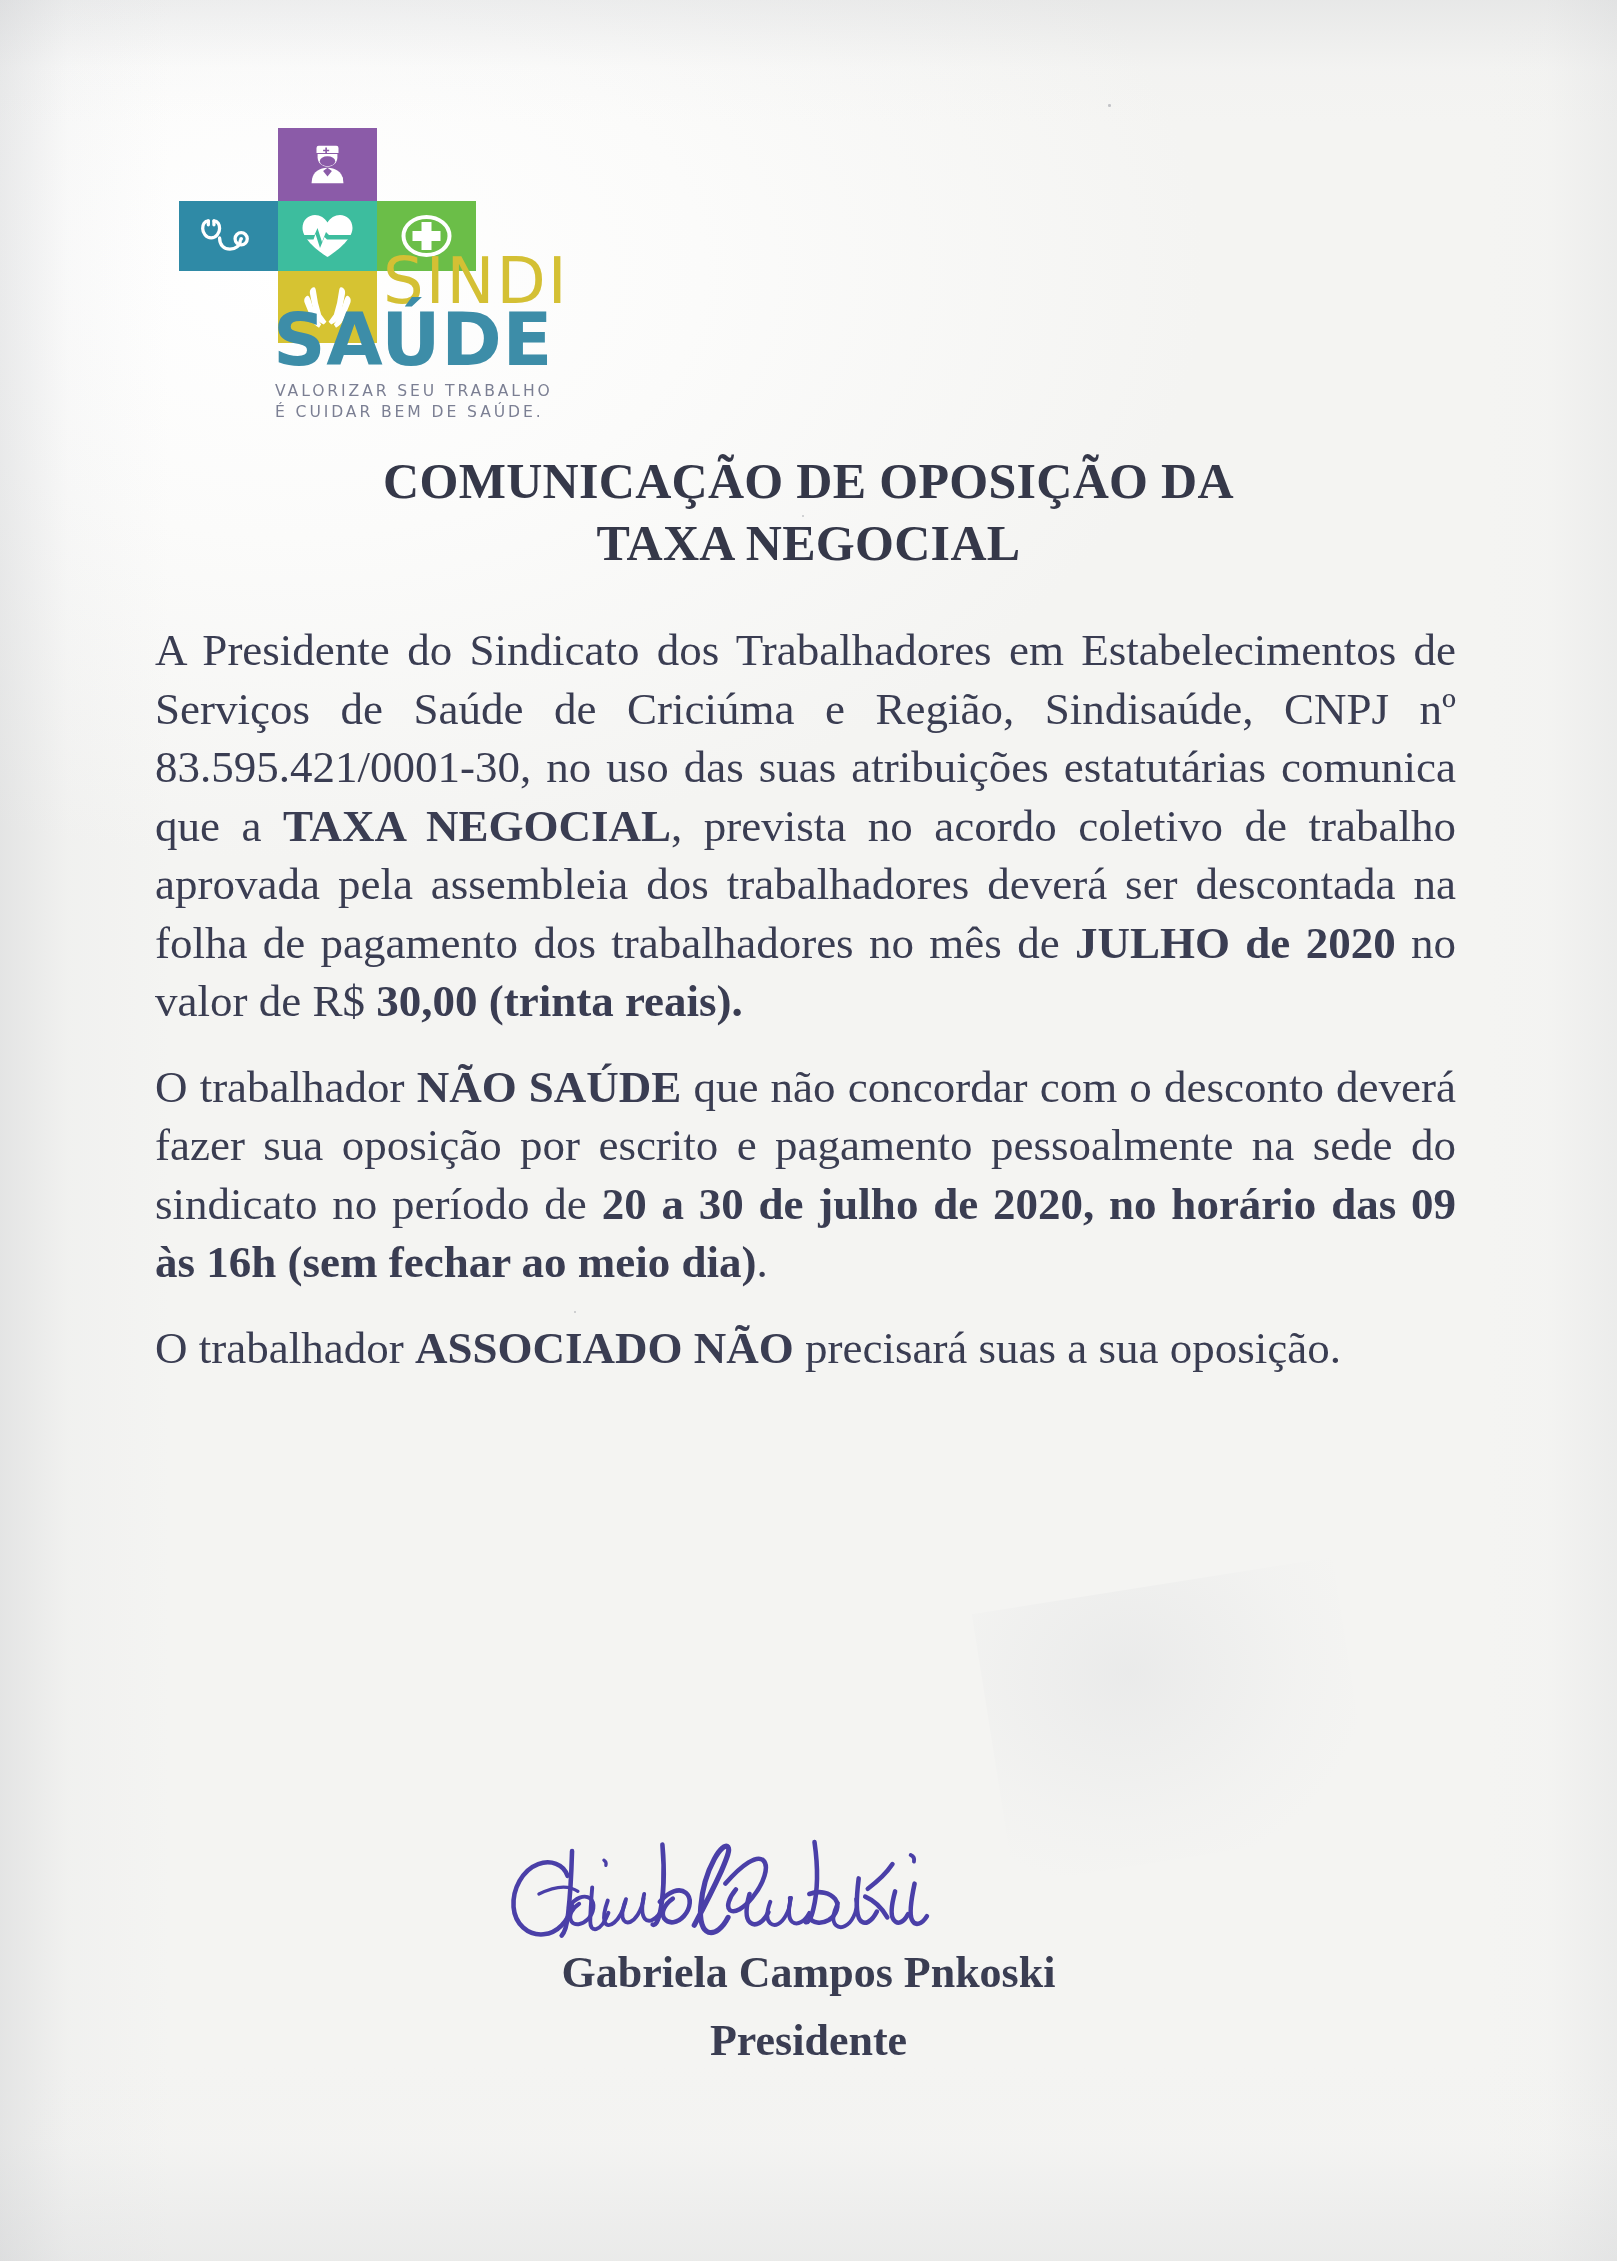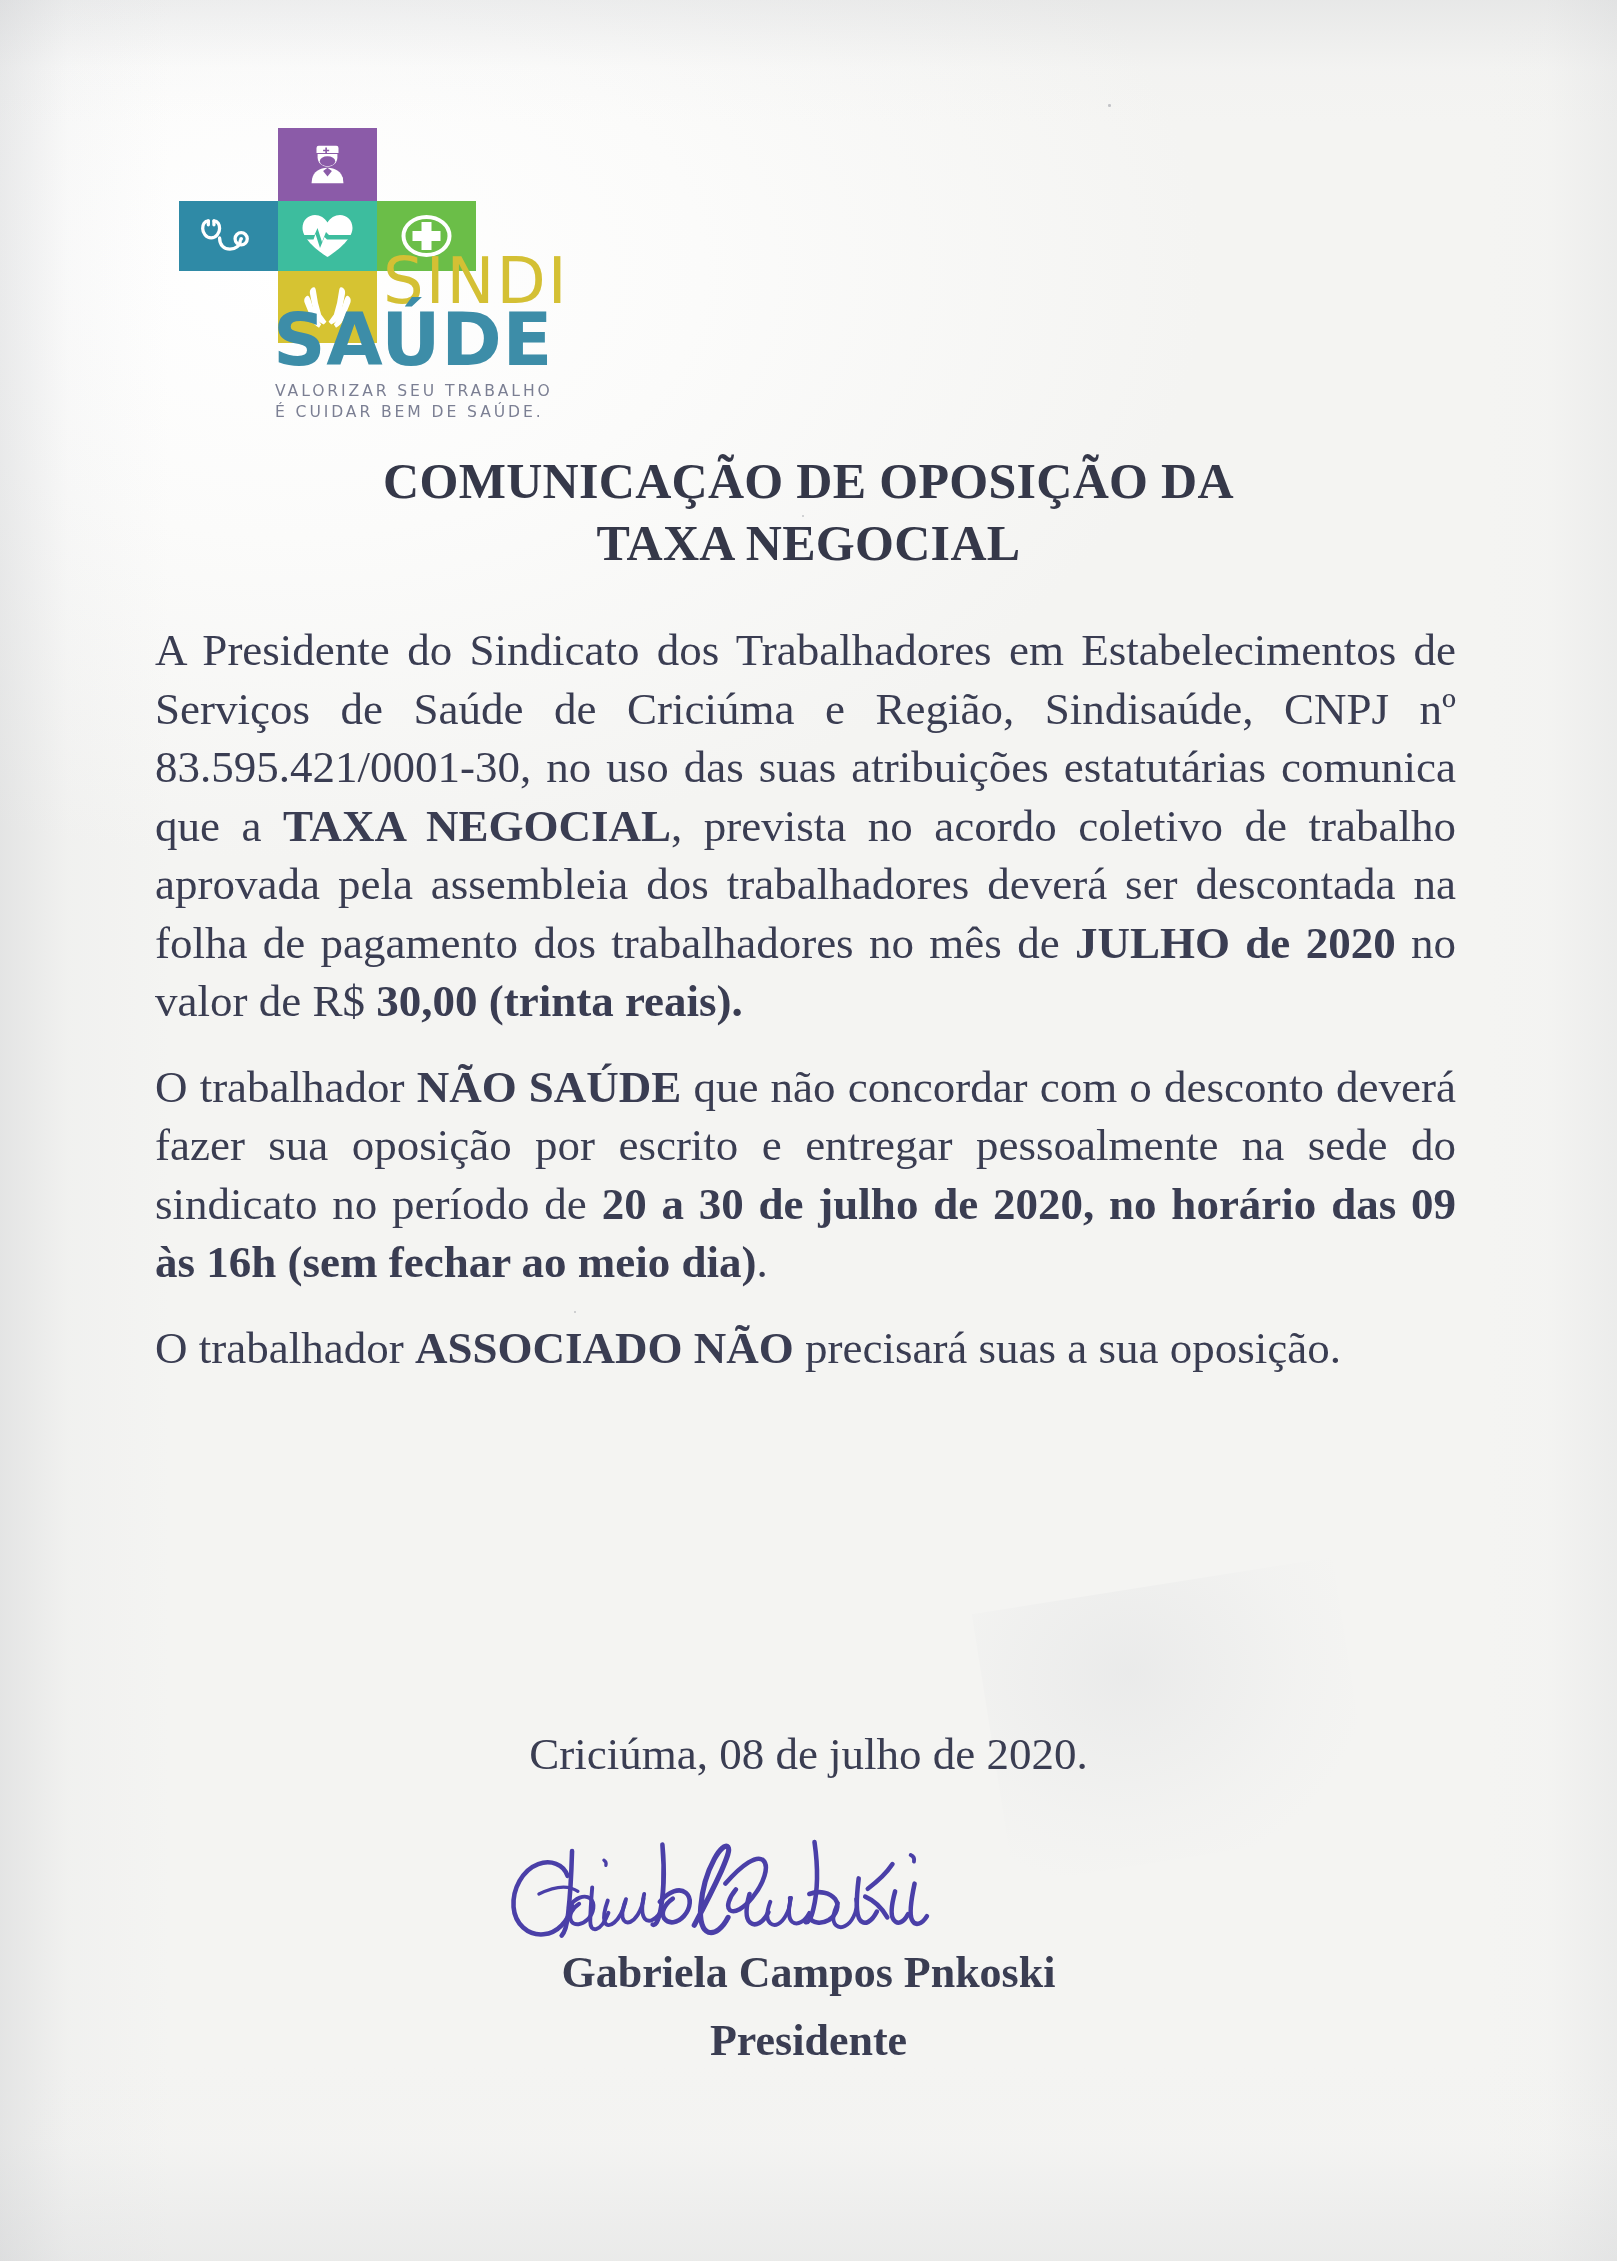--- a/index.html
+++ b/index.html
@@ -290,26 +290,25 @@
 
   <div class="doc-title">
     <span class="tline">COMUNICAÇÃO DE OPOSIÇÃO DA</span>
     <span class="tline">TAXA NEGOCIAL</span>
   </div>
 
   <div class="body-block">
 
     <p class="para"><span>A Presidente do Sindicato dos Trabalhadores em Estabelecimentos de Serviços de Saúde de Criciúma e Região, Sindisaúde, CNPJ nº 83.595.421/0001-30, no uso das suas atribuições estatutárias comunica que a </span><b>TAXA NEGOCIAL</b><span>, prevista no acordo coletivo de trabalho aprovada pela assembleia dos trabalhadores deverá ser descontada na folha de pagamento dos trabalhadores no mês de </span><b>JULHO de 2020</b><span> no valor de R$ </span><b>30,00 (trinta reais).</b></p>
 
-    <p class="para"><span>O trabalhador </span><b>NÃO SAÚDE</b><span> que não concordar com o desconto deverá fazer sua oposição por escrito e entregar pessoalmente na sede do sindicato no período de </span><b>20 a 30 de julho de 2020, no horário das 09 às 16h (sem fechar ao meio dia)</b><span>.</span></p>
+    <p class="para"><span>O trabalhador </span><b>NÃO SAÚDE</b><span> que não concordar com o desconto deverá fazer sua oposição por escrito e pagamento pessoalmente na sede do sindicato no período de </span><b>20 a 30 de julho de 2020, no horário das 09 às 16h (sem fechar ao meio dia)</b><span>.</span></p>
 
     <p class="para"><span>O trabalhador </span><b>ASSOCIADO NÃO</b><span> precisará suas a sua oposição.</span></p>
   </div>
 
-  <div class="closing">Criciúma, 08 de julho de 2020.</div>
 
   <div class="sig-area">
 
     <svg class="sig-ink" viewBox="0 0 840 240" aria-hidden="true">
       <g fill="none" stroke="#4a3fa8" stroke-linecap="round" stroke-linejoin="round">
         <path stroke-width="7" d="M150 92c-6-18-26-25-45-18-24 9-40 38-38 66 2 26 22 44 46 42 22-2 38-20 44-44"></path>
         <path stroke-width="7" d="M157 54c-1 34-3 70-6 96-2 19-6 30-10 34"></path>
         <path stroke-width="6" d="M152 140c10-14 24-20 33-13 8 7 6 22-4 32-9 9-20 10-25 3-5-8 1-20 12-27"></path>
         <path stroke-width="6" d="M188 110c-2 24-3 42-3 52 0 9 3 13 9 12 7-2 14-12 19-25"></path>
         <path stroke-width="6" d="M212 130c-5 14-7 26-5 32 2 7 8 8 15 2 8-7 14-20 17-32"></path>

